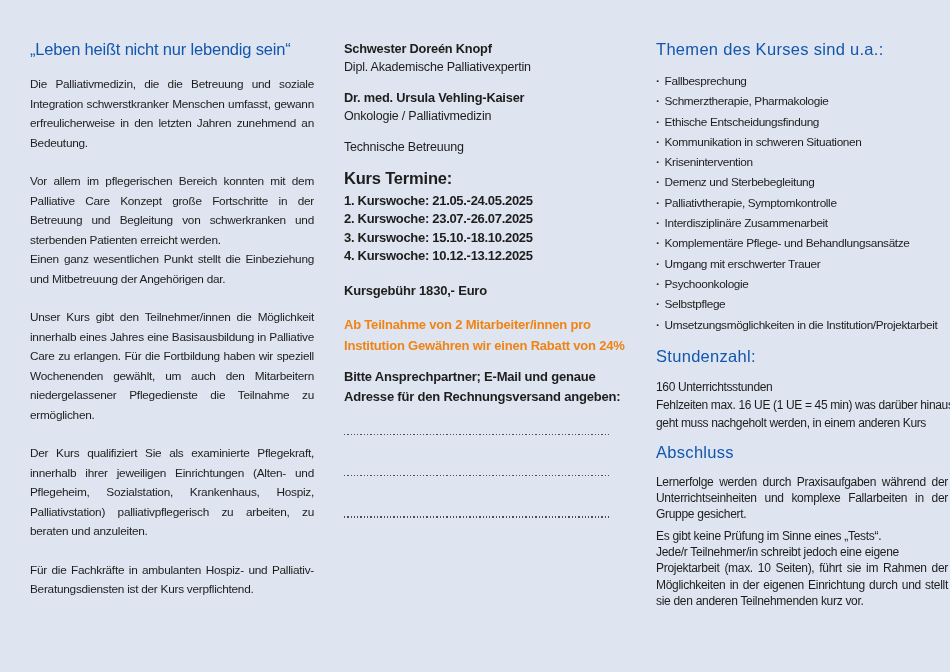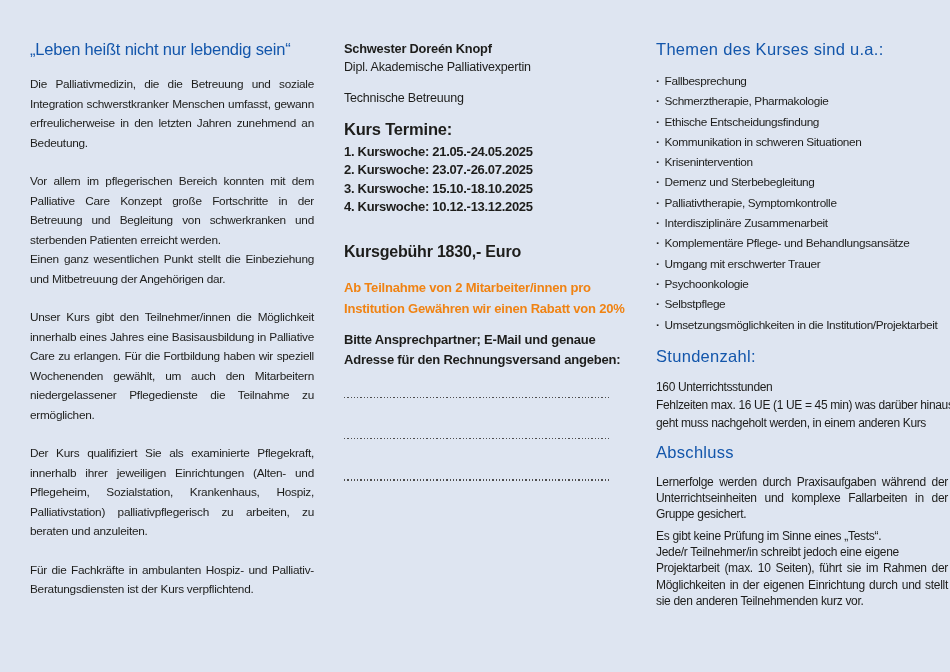--- a/index.html
+++ b/index.html
@@ -48,21 +48,21 @@
     margin-bottom:22px;
   }
   .person{margin-bottom:13px;}
   .person-name{font-weight:bold;font-size:12.8px;line-height:18px;letter-spacing:-0.2px;}
   .person-role{font-size:12.5px;line-height:18px;letter-spacing:-0.2px;}
 
   .termine-heading{font-weight:bold;font-size:16.5px;letter-spacing:-0.2px;margin-top:8px;margin-bottom:4px;}
   .termine-list{list-style:none;}
   .termine-list li{font-weight:bold;font-size:13px;line-height:18.4px;letter-spacing:-0.3px;white-space:nowrap;}
 
-  .fee{font-weight:bold;font-size:16px;letter-spacing:-0.2px;margin-top:26px;}
+  .fee{font-weight:bold;font-size:13px;letter-spacing:-0.2px;margin-top:17px;}
   .discount{
     color:var(--accent-orange);
     font-weight:bold;
     font-size:13px;
     line-height:21.5px;
     letter-spacing:-0.2px;
     margin-top:16px;
   }
   .invoice-note{font-weight:bold;font-size:13px;line-height:20px;letter-spacing:-0.2px;margin-top:10px;}
   .dotline{
@@ -103,34 +103,38 @@
   <p class="body-p">Für die Fachkräfte in ambulanten Hospiz- und Palliativ-Beratungsdiensten ist der Kurs verpflichtend.</p>
 </div>
 
 <div class="col col-mid">
 
   <div class="person">
     <div class="person-name">Schwester Doreén Knopf</div>
     <div class="person-role">Dipl. Akademische Palliativexpertin</div>
   </div>
   <div class="person">
+    <div class="person-name">Dr. med. Ursula Vehling-Kaiser</div>
+    <div class="person-role">Onkologie / Palliativmedizin</div>
+  </div>
+  <div class="person">
     <div class="person-role">Technische Betreuung</div>
   </div>
 
   <div class="termine-heading">Kurs Termine:</div>
   <ul class="termine-list">
     <li>1. Kurswoche: 21.05.-24.05.2025</li>
     <li>2. Kurswoche: 23.07.-26.07.2025</li>
     <li>3. Kurswoche: 15.10.-18.10.2025</li>
     <li>4. Kurswoche: 10.12.-13.12.2025</li>
   </ul>
 
   <div class="fee">Kursgebühr 1830,- Euro</div>
 
-  <div class="discount">Ab Teilnahme von 2 Mitarbeiter/innen pro Institution Gewähren wir einen Rabatt von 20%</div>
+  <div class="discount">Ab Teilnahme von 2 Mitarbeiter/innen pro Institution Gewähren wir einen Rabatt von 24%</div>
 
   <div class="invoice-note">Bitte Ansprechpartner; E-Mail und genaue Adresse für den Rechnungsversand angeben:</div>
 
   <div class="dotline first"></div>
   <div class="dotline"></div>
   <div class="dotline"></div>
 </div>
 
 <div class="col col-right">
   <div class="blue-title">Themen des Kurses sind u.a.:</div>

